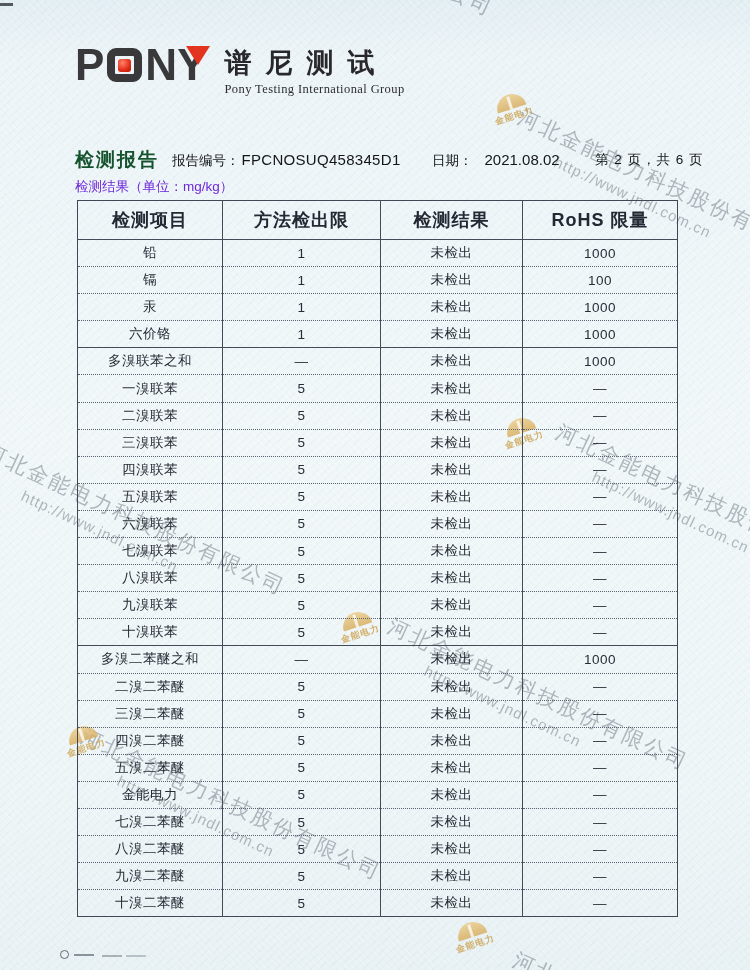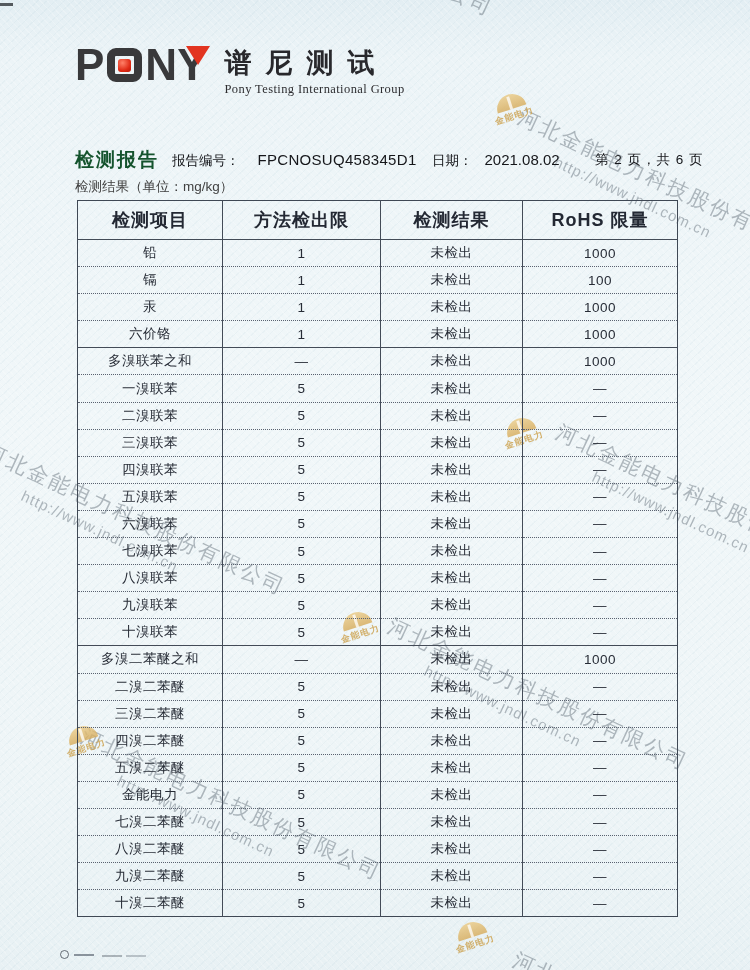--- a/index.html
+++ b/index.html
@@ -55,25 +55,25 @@
       border-top:19px solid #e23420;}
   .brand-cn{margin-left:18px;padding-top:3px;}
   .cn{font-size:27px;font-weight:700;letter-spacing:14px;color:#28282c;white-space:nowrap;}
   .en{font-size:12.5px;font-family:"Liberation Serif","DejaVu Serif",serif;color:#2d2d30;
       margin-top:1px;letter-spacing:.4px;white-space:nowrap;}
 
   
   .report-head{position:absolute;left:75px;top:147px;width:640px;height:24px;z-index:2;color:#15161a;}
   .rh-title{position:absolute;left:0;top:0;font-size:19px;font-weight:800;color:#14532d;letter-spacing:2px;}
   .rh-no{position:absolute;left:97px;top:4px;font-size:13.5px;}
-  .rh-no .code{font-size:15px;margin-left:18px;letter-spacing:.3px;font-weight:500;}
+  .rh-no .code{font-size:15px;margin-left:2px;letter-spacing:.3px;font-weight:500;}
   .rh-date{position:absolute;left:357px;top:4px;font-size:13.5px;}
   .rh-date .val{font-size:15px;margin-left:12px;font-weight:500;}
   .rh-page{position:absolute;left:520px;top:4px;font-size:13.5px;letter-spacing:1px;}
-  .results-label{position:absolute;left:75px;top:178px;font-size:13.5px;color:#404040;z-index:2;}
+  .results-label{position:absolute;left:75px;top:178px;font-size:13.5px;color:#6d28d9;z-index:2;}
 
   
   table.results{position:absolute;left:77px;top:200px;width:600px;z-index:2;
       border-collapse:collapse;table-layout:fixed;background:transparent;
       border:1.6px solid #3f4854;color:#272c36;}
   col.c1{width:145px;} col.c2{width:158px;} col.c3{width:142px;} col.c4{width:155px;}
   .results th{height:36px;font-size:18px;font-weight:600;color:#232833;
       border-left:1.5px solid #434b57;border-bottom:1.6px solid #434b57;
       text-align:center;vertical-align:middle;letter-spacing:1px;}
   .results td{height:24.1px;font-size:13.5px;text-align:center;vertical-align:middle;

